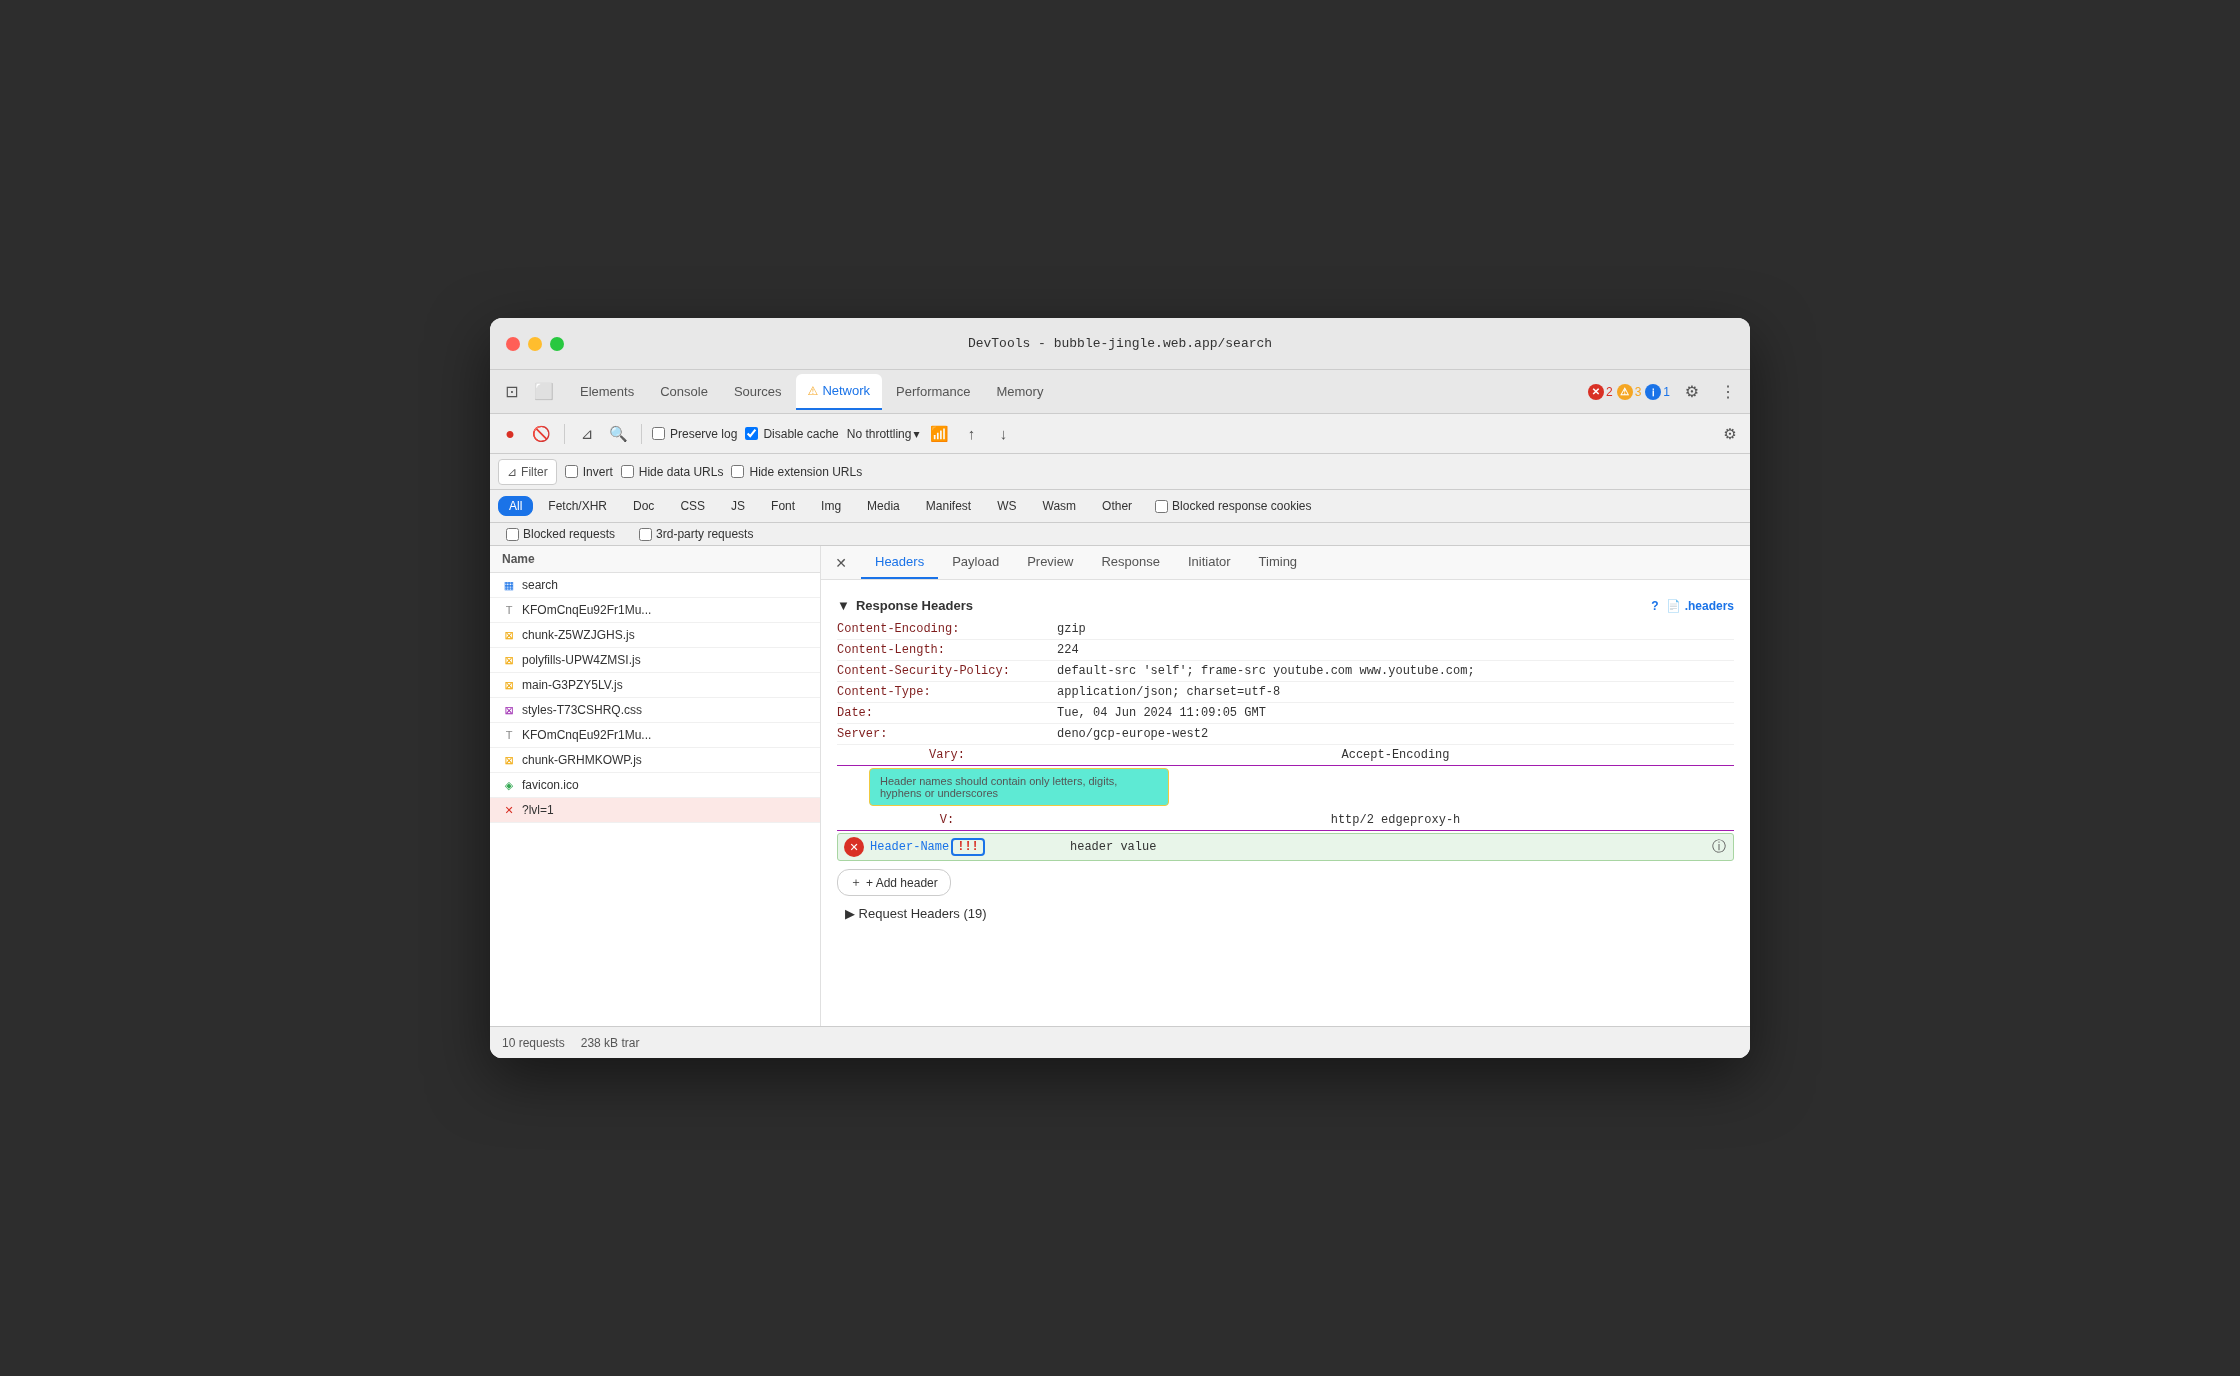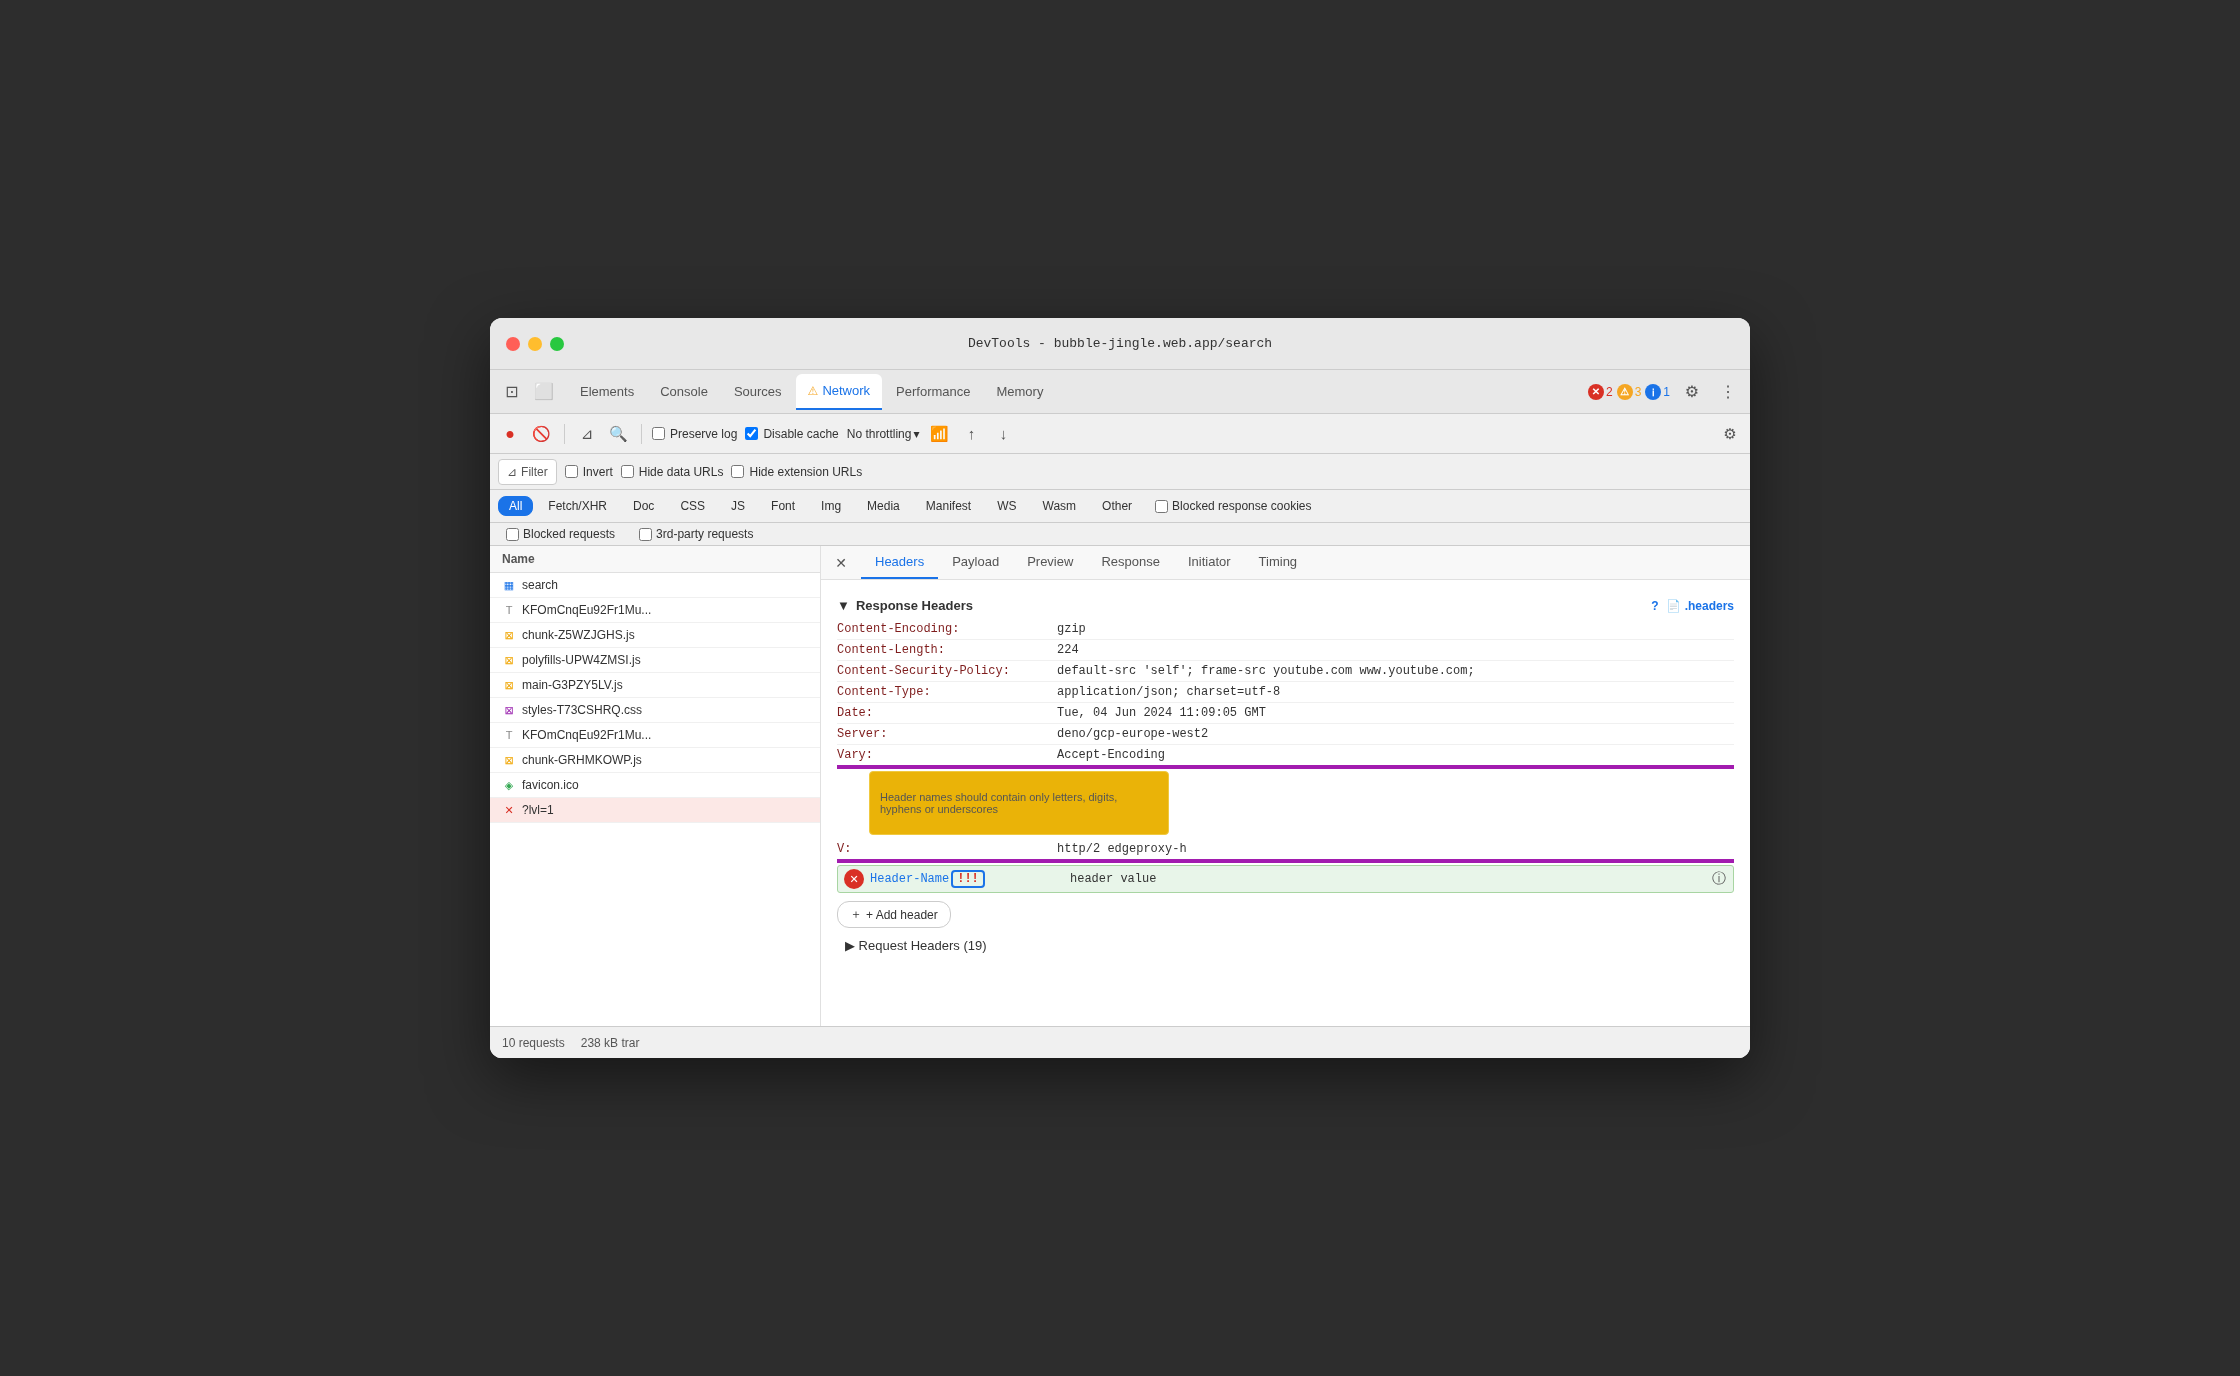--- a/index.html
+++ b/index.html
@@ -386,35 +386,36 @@
       padding: 0 4px;
       margin-left: 2px;
       font-family: 'Courier New', monospace;
     }
     
     .tooltip-box {
       position: relative;
       margin: 2px 0 4px 32px;
     }
     .tooltip-bubble {
-      background: #eab308;
+      background: #5eead4;
       border: 1px solid #f0c940;
       border-radius: 4px;
-      padding: 19px 10px;
+      padding: 6px 10px;
       font-size: 11px;
       color: #555;
       max-width: 300px;
       position: relative;
       z-index: 10;
     }
     
     .vary-row {
       display: flex;
       padding: 3px 0;
-      border-bottom: 4px solid #a21caf;
+      border-bottom: 1px solid #a21caf;
+      text-align: center;
     }
     
     .add-header-btn {
       display: inline-flex;
       align-items: center;
       gap: 4px;
       padding: 4px 12px;
       border: 1px solid #ccc;
       border-radius: 12px;
       font-size: 12px;

